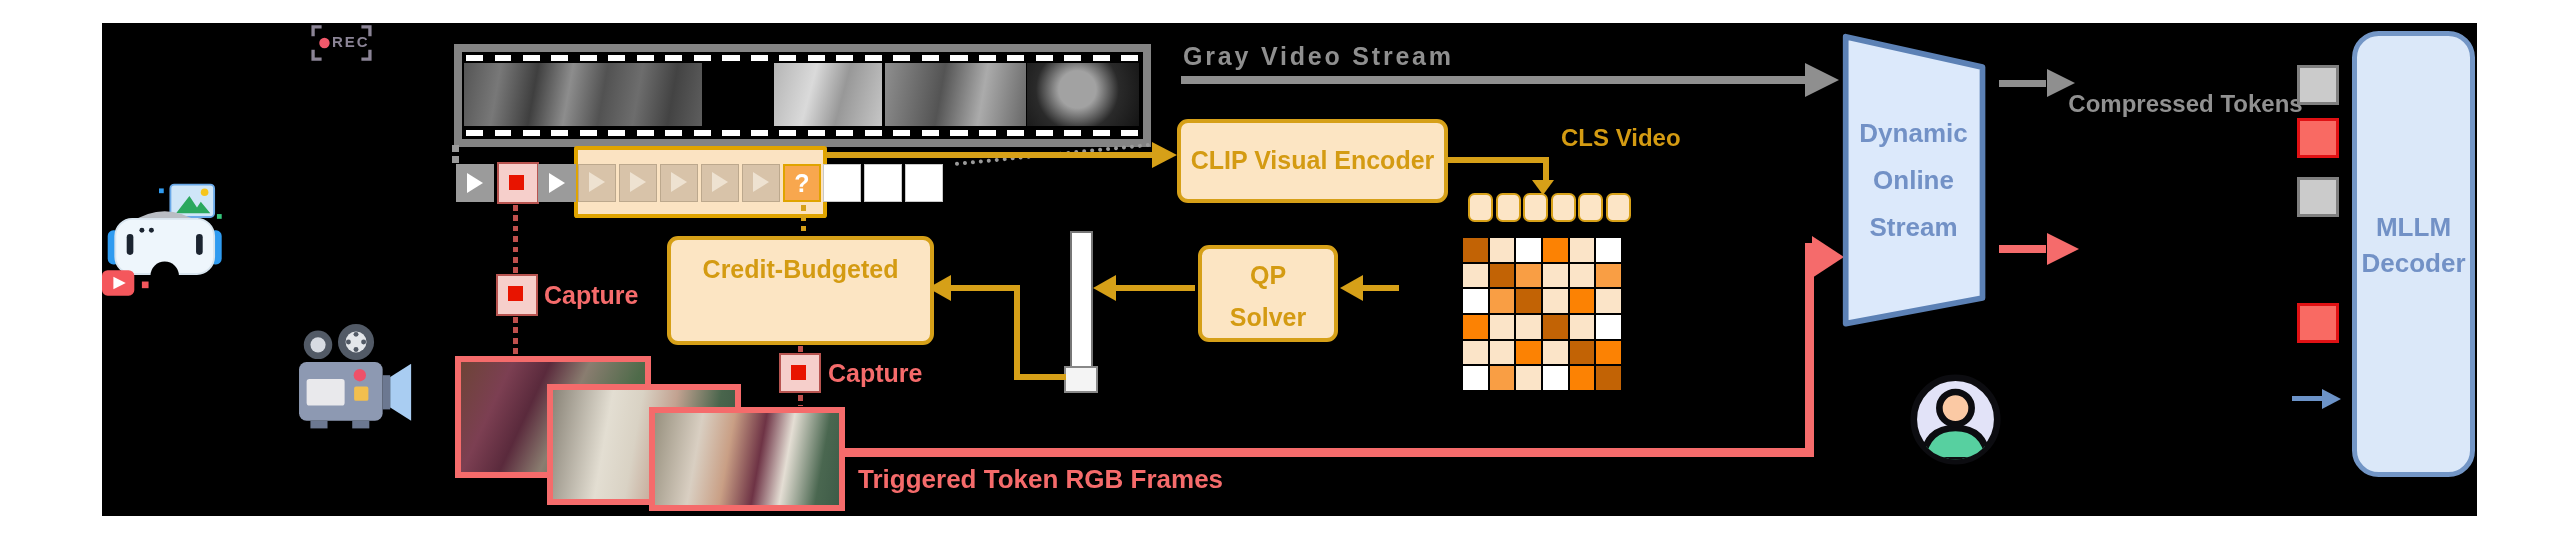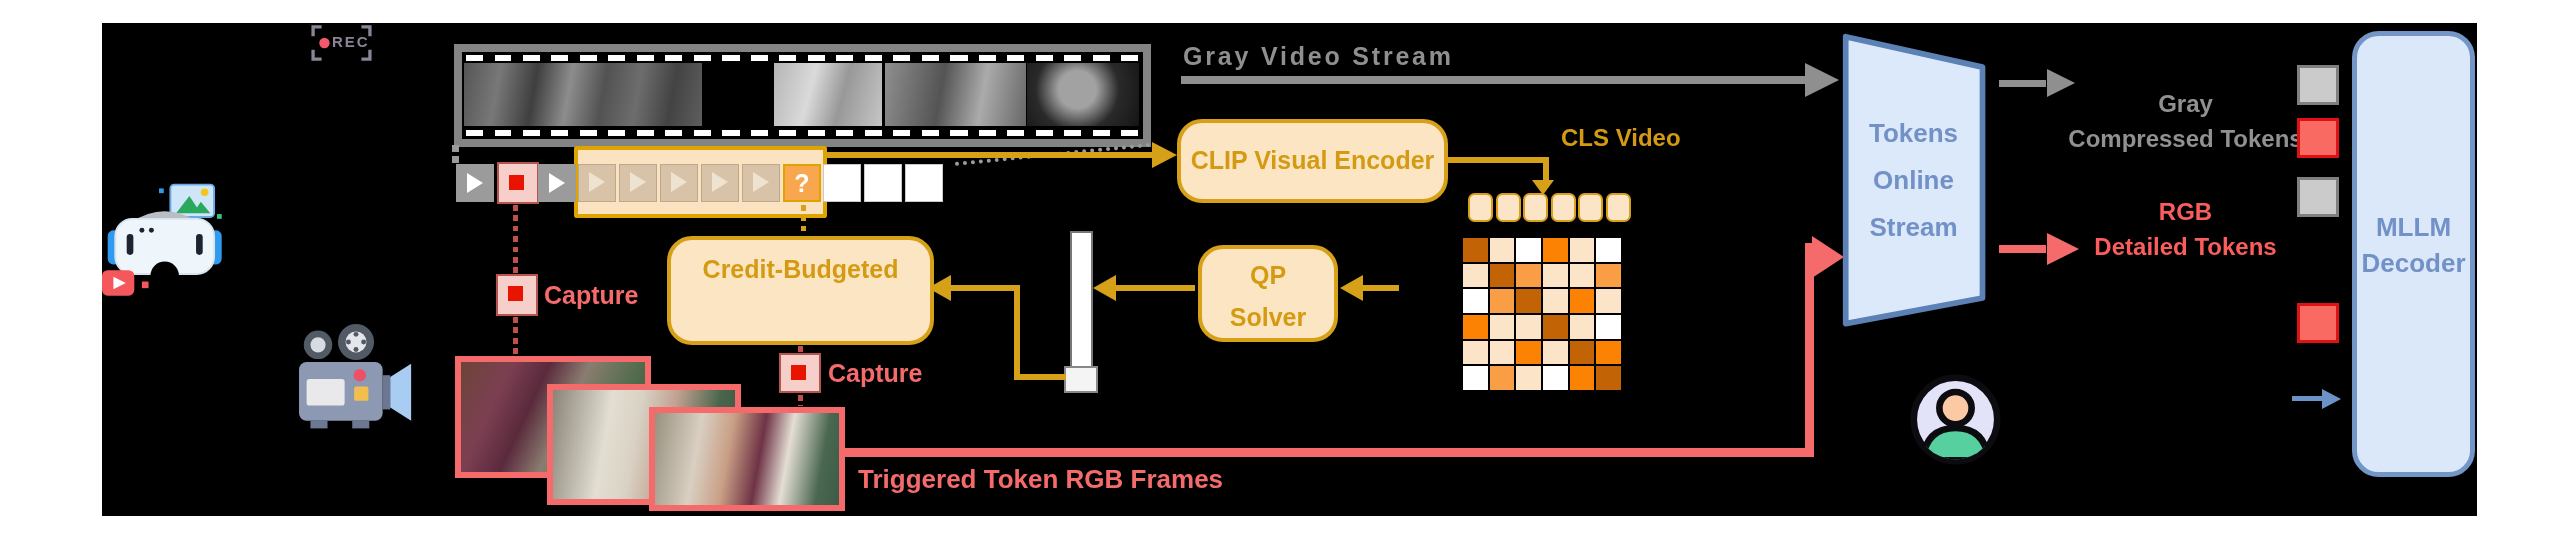--- a/index.html
+++ b/index.html
@@ -66,21 +66,21 @@
   #photo2{left:445px;top:361px;width:194px;height:121px;background:linear-gradient(100deg,#8a8478 0%,#e3ded2 30%,#d9d2c4 45%,#c2a291 62%,#49654c 84%,#3c5743 100%);}
   #photo3{left:547px;top:384px;width:196px;height:104px;background:linear-gradient(100deg,#98917f 0%,#d9cfc2 24%,#c99f85 40%,#6e3345 56%,#e4ded4 70%,#4a6750 88%,#3e5b47 100%);}
 
   
   #red-h{left:743px;top:425px;width:969px;height:8.5px;background:#f56b6b;}
   #red-v{left:1703px;top:220px;width:8.5px;height:214px;background:#f56b6b;}
   #red-ah{left:1710px;top:213px;border-top:21px solid transparent;border-bottom:21px solid transparent;border-left:32px solid #f56b6b;}
   #triggered-label{left:756px;top:441px;color:#f56b6b;font-size:26px;font-weight:bold;}
 
   
-  .obox{position:absolute;background:#fce5c3;border:4.7px solid #d6a018;border-radius:25px;box-sizing:border-box;color:#d49b12;font-weight:bold;text-align:center;}
+  .obox{position:absolute;background:#fce5c3;border:4.7px solid #d6a018;border-radius:11px;box-sizing:border-box;color:#d49b12;font-weight:bold;text-align:center;}
   #controller-box{left:565px;top:213px;width:267px;height:109px;font-size:25px;line-height:47px;padding-top:5.7px;}
   #clip-box{left:1075px;top:96px;width:271px;height:84px;font-size:25px;line-height:74px;}
   #qp-box{left:1096px;top:222px;width:140px;height:97px;font-size:25px;line-height:42px;padding-top:4.7px;}
 
   
   #slider-bar{left:968px;top:208px;width:23px;height:139px;background:#ffffff;border:2.8px solid #777;box-sizing:border-box;}
   #slider-handle{left:962px;top:343px;width:34px;height:26.6px;background:#f4f4f4;border:2.8px solid #888;box-sizing:border-box;}
   .oline{background:#d6a018;}
   #fb-top{left:843px;top:262px;width:74px;height:5.7px;}
   #fb-vert{left:912px;top:262px;width:5.7px;height:95px;}
@@ -343,34 +343,29 @@
     <div class="abs" id="triggered-label">Triggered Token RGB Frames</div>
 
     <div class="abs" id="gvs-label">Gray Video Stream</div>
     <div class="abs" id="gvs-line"></div>
     <div class="ah" id="gvs-ah"></div>
 
     <svg class="abs" id="router-svg" width="152" height="304" viewBox="0 0 160 320">
       <polygon points="6,6 150,38 150,281 6,308" fill="#dce9fb" stroke="#5c81b5" stroke-width="6" stroke-linejoin="round"></polygon>
     </svg>
     <div class="abs" id="router-text">
-      <div>Tokens</div>
+      <div>Dynamic</div>
       <div>Online</div>
       <div>Stream</div>
     </div>
 
     <div class="abs" id="gray-out-line"></div>
     <div class="ah" id="gray-out-ah"></div>
     <div class="abs" id="gray-out-text">
-      <div>Gray</div>
       <div>Compressed Tokens</div>
-    </div>
-    <div class="abs" id="rgb-out-text">
-      <div>RGB</div>
-      <div>Detailed Tokens</div>
     </div>
     <div class="abs" id="rgb-out-line"></div>
     <div class="ah" id="rgb-out-ah"></div>
 
     <svg class="abs" id="avatar" width="93" height="93" viewBox="0 0 98 98">
       <defs>
           <clipPath id="avclip">
             <circle cx="49" cy="49" r="42"></circle>
           </clipPath>
         </defs>

